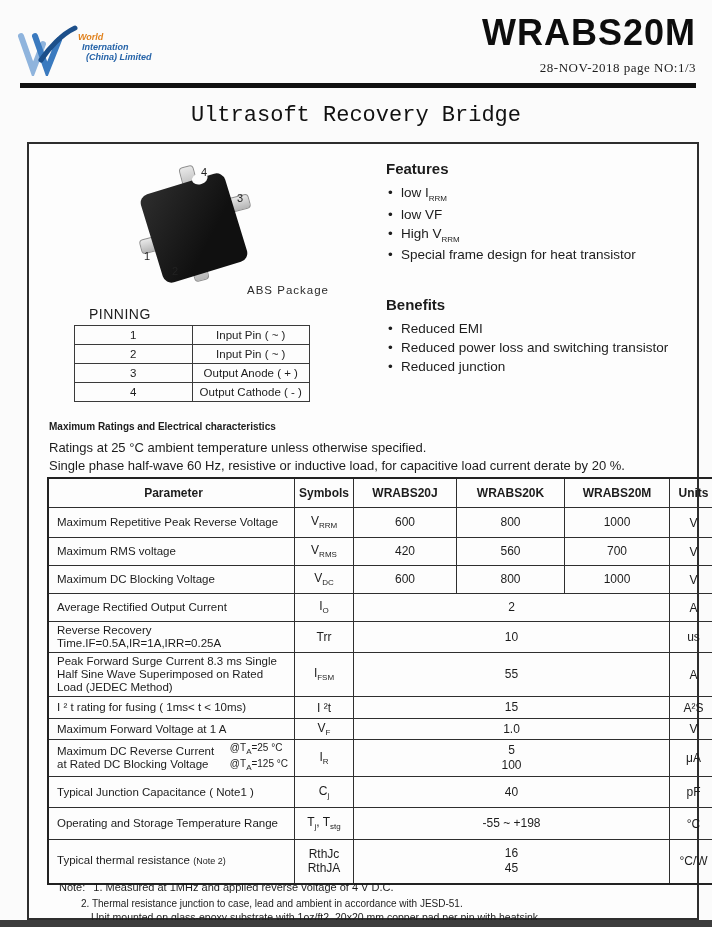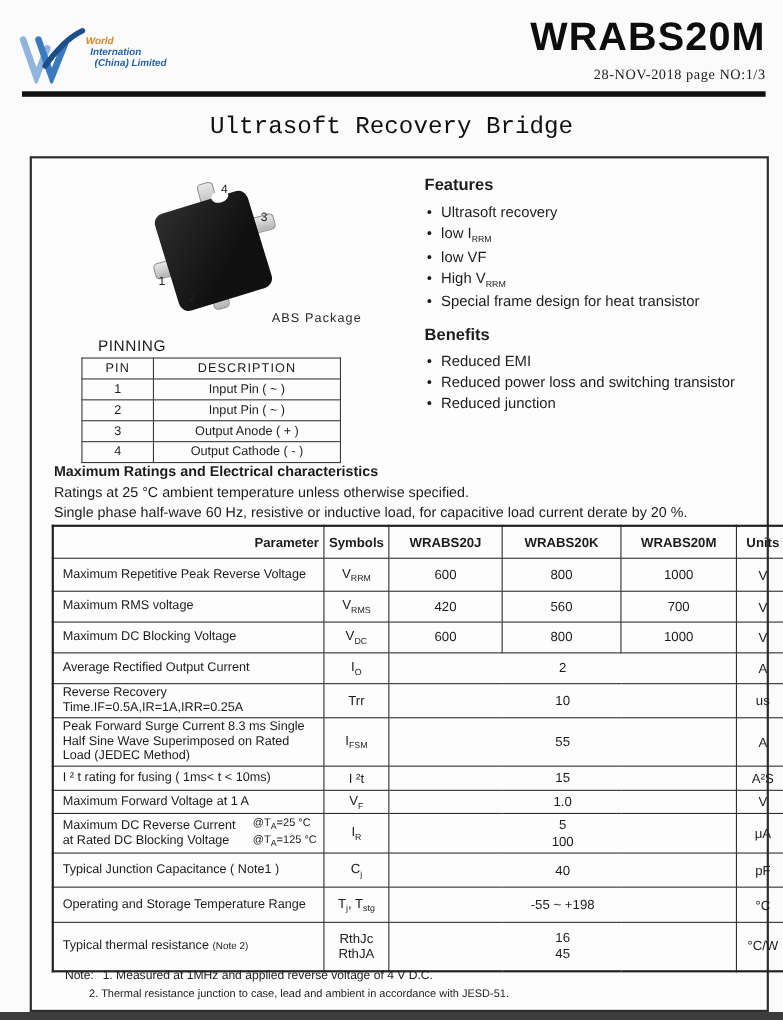--- a/index.html
+++ b/index.html
@@ -40,21 +40,21 @@
   .feat-list li::before { content:"\2022"; position:absolute; left:2px; }
   sub { font-size:8px; }
   .seg-small { font-size:9px; }
   
   .pinning-h { position:absolute; left:60px; top:162px; font-size:14px; font-weight:normal; letter-spacing:0.5px; }
   .pin-table { position:absolute; left:45px; top:181px; border-collapse:collapse; table-layout:fixed; width:236px; font-size:11.5px; }
   .pin-table th, .pin-table td { border:1px solid #3a3a3a; height:18px; text-align:center; font-weight:normal; padding:0; }
   .pin-table th { letter-spacing:1px; }
   .pin-col { width:64px; }
   
-  .ratings-h { position:absolute; left:20px; top:277px; font-size:13px; font-weight:bold; }
+  .ratings-h { position:absolute; left:20px; top:277px; font-size:10px; font-weight:bold; }
   .cond1 { position:absolute; left:20px; top:296px; font-size:13px; }
   .cond2 { position:absolute; left:20px; top:314px; font-size:13px; }
   
   .spec { position:absolute; left:18px; top:333px; border-collapse:collapse; table-layout:fixed; width:631px; border:2px solid #222; }
   .spec th, .spec td { border:1px solid #2f2f2f; padding:1px 2px; }
   .spec th { font-size:12px; height:24px; }
   .c-param { width:233px; text-align:left; padding:2px 4px 2px 8px !important; font-size:11.5px; line-height:13px; }
   .c-sym { width:54px; } .c-j { width:98px; } .c-k { width:103px; } .c-m { width:100px; } .c-unit { width:43px; }
   .c-sym, .c-val, .c-unit { text-align:center; font-size:12px; }
   .c-val { white-space:pre-line; line-height:15px; }
@@ -99,44 +99,39 @@
     <div class="chip"></div>
     <div class="pkg-num" style="left:172px; top:22px;">4</div>
     <div class="pkg-num" style="left:208px; top:48px;">3</div>
     <div class="pkg-num" style="left:115px; top:106px;">1</div>
     <div class="pkg-num" style="left:143px; top:121px;">2</div>
     <div class="pkg-caption">ABS Package</div>
 
     <div class="feat-block features">
       <h3 class="feat-h">Features</h3>
       <ul class="feat-list">
-        <li><span>Ultrasoft recovery</span></li>
         <li><span>low I</span><sub>RRM</sub></li>
         <li><span>low VF</span></li>
         <li><span>High V</span><sub>RRM</sub></li>
         <li><span>Special frame design for heat transistor</span></li>
       </ul>
     </div>
 
     <div class="feat-block benefits">
       <h3 class="feat-h">Benefits</h3>
       <ul class="feat-list">
         <li><span>Reduced EMI</span></li>
         <li><span>Reduced power loss and switching transistor</span></li>
         <li><span>Reduced junction</span></li>
       </ul>
     </div>
 
     <div class="pinning-h">PINNING</div>
     <table class="pin-table">
       <tbody>
-          <tr>
-        <th class="pin-col">PIN</th>
-        <th>DESCRIPTION</th>
-      </tr>
       <tr>
         <td>1</td>
         <td>Input Pin ( ~ )</td>
       </tr>
       <tr>
         <td>2</td>
         <td>Input Pin ( ~ )</td>
       </tr>
       <tr>
         <td>3</td>
@@ -149,21 +144,21 @@
     </tbody>
       </table>
 
     <div class="ratings-h">Maximum Ratings and Electrical characteristics</div>
     <div class="cond1">Ratings at 25 °C ambient temperature unless otherwise specified.</div>
     <div class="cond2">Single phase half-wave 60 Hz, resistive or inductive load, for capacitive load current derate by 20 %.</div>
 
     <table class="spec">
       <tbody>
           <tr>
-        <th class="c-param" style="text-align:right;margin-top:24px;">Parameter</th>
+        <th class="c-param" style="text-align:center;margin-top:24px;">Parameter</th>
         <th class="c-sym">Symbols</th>
         <th class="c-j">WRABS20J</th>
         <th class="c-k">WRABS20K</th>
         <th class="c-m">WRABS20M</th>
         <th class="c-unit">Units</th>
       </tr>
       <tr style="height:30px;">
         <td class="c-param"><span>Maximum Repetitive Peak Reverse Voltage</span></td>
         <td class="c-sym"><span>V</span><sub>RRM</sub></td>
         <td class="c-val">600</td>
@@ -251,16 +246,17 @@
 45</td>
         <td class="c-unit">°C/W</td>
       </tr>
     </tbody>
       </table>
 
     <div class="note1">
       <span class="nlabel">Note:</span><span>1. Measured at 1MHz and applied reverse voltage of 4 V D.C.</span>
     </div>
     <div class="note2">2. Thermal resistance junction to case, lead and ambient in accordance with JESD-51.</div>
+    <div class="note2b">Unit mounted on glass-epoxy substrate with 1oz/ft2_20x20 mm copper pad per pin with heatsink</div>
   </div>
 
   <div class="bottom-bar"></div>
 </div>
 
 </body></html>

